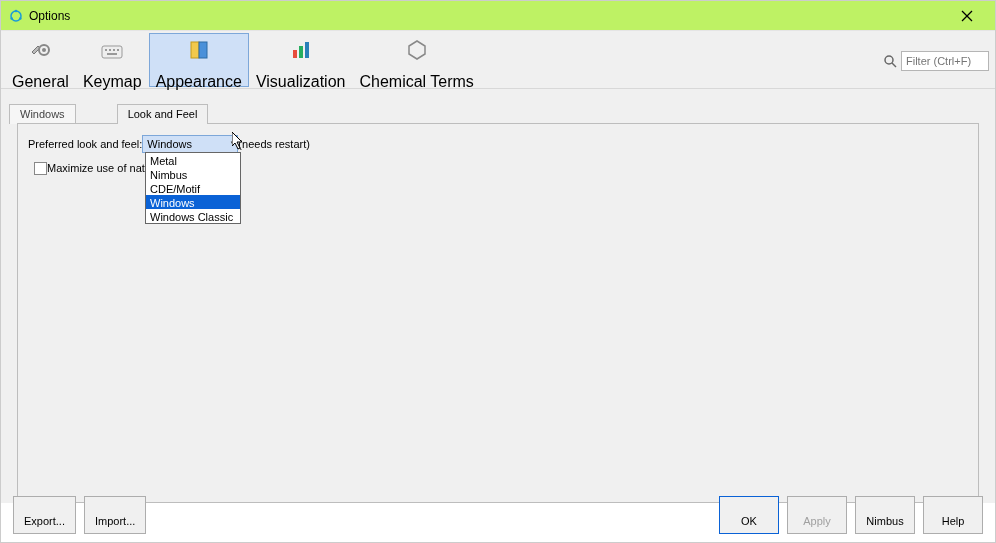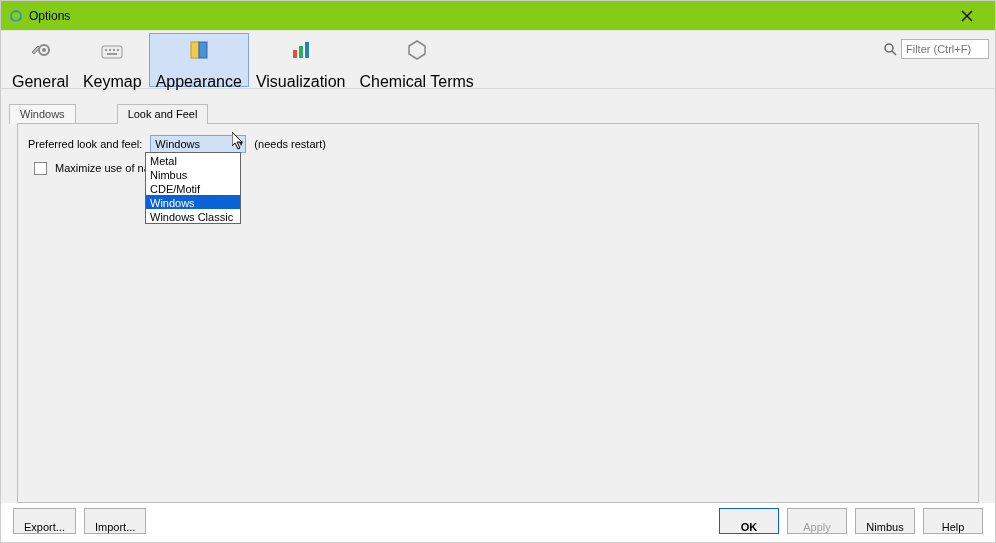--- a/index.html
+++ b/index.html
@@ -15,21 +15,21 @@
     position: relative;
     border: 1px solid #ccc;
   }
   
   .titlebar {
     height: 30px;
     display: flex;
     align-items: center;
     padding: 0 8px;
     border-bottom: 1px solid #e5e5e5;
-    background: #84cc16;
+    background: #bef264;
   }
   .titlebar .app-icon {
     width: 14px; height: 14px;
     margin-right: 6px;
     position: relative;
   }
   .titlebar .app-icon svg { display:block; }
   .titlebar .title { font-size: 12px; }
   .titlebar .spacer { flex: 1; }
   .titlebar .close {
@@ -61,21 +61,21 @@
   }
   .cat .icon { width: 32px; height: 28px; display:flex; align-items:center; justify-content:center; }
   .cat .label { font-size: 16px; margin-top: 12px; line-height: 1; white-space: nowrap;}
   .cat.selected {
     background: #cfe0f7;
     border: 1px solid #7da7d9;
   }
   .filter-wrap {
     position: absolute;
     right: 6px;
-    top: 8px;
+    top: 20px;
     display: flex;
     align-items: center;
     gap: 4px;
   }
   .filter-wrap .search-icon { width:14px; height:14px; color:#555; }
   .filter-input {
     width: 88px;
     height: 20px;
     border: 1px solid #b5b5b5;
     padding: 1px 4px;
@@ -118,21 +118,21 @@
     margin: 0 8px 0 8px;
     border: 1px solid #bdbdbd;
     background: #f0f0f0;
     height: 380px;
     padding: 10px;
     position: relative;
   }
   .row {
     display: flex;
     align-items: center;
-    gap: 8px;
+    gap: 0;
     height: 20px;
     font-size: 11px;
   }
   .row + .row { margin-top: 4px; }
   .combo {
     width: 96px;
     height: 18px;
     border: 1px solid #7da7d9;
     background: #cfe0f7;
     display: flex;
@@ -187,30 +187,29 @@
     left: 0; right: 0;
     display: flex;
     align-items: center;
     padding: 0 12px;
     gap: 8px;
   }
   .bottom .spacer { flex: 1; }
   button.btn {
     min-width: 60px;
     height: 22px;
-    padding: 12px 10px;
+    padding: 18px 10px;
     font-size: 11px;
     font-family: inherit;
     background: #f0f0f0;
     border: 1px solid #adadad;
     cursor: pointer;
   }
   button.btn.primary {
     border: 1px solid #0a62d6;
-    font-weight: bold;
   }
   button.btn[disabled] {
     color: #a0a0a0;
     cursor: default;
   }
 </style>
 </head>
 <body>
 
 <div class="titlebar">

